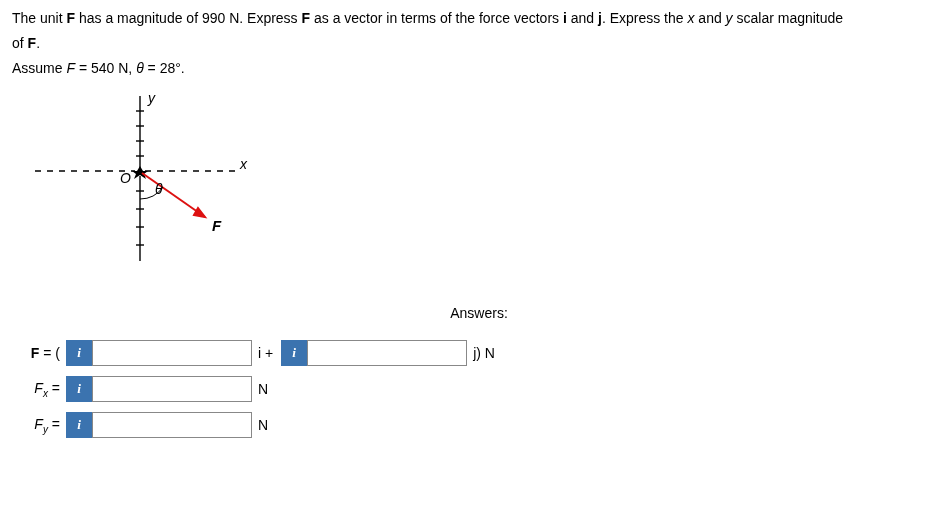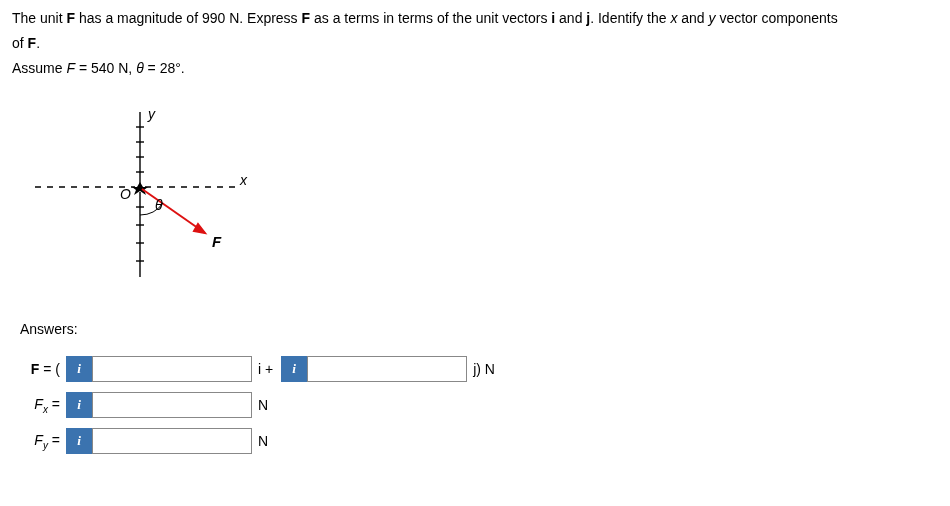--- a/index.html
+++ b/index.html
@@ -1,36 +1,36 @@
 <!DOCTYPE html>
 <html><head>
   <meta charset="utf-8">
   <style>
     * { box-sizing: border-box; margin: 0; padding: 0; }
     body { font-family: Arial, sans-serif; font-size: 14px; color: #000; padding: 8px 12px; background: #fff; }
     .problem-text { line-height: 1.5; margin-bottom: 4px; }
     .problem-text b, .problem-text .bold { font-weight: bold; }
     .problem-text i, .problem-text .ital { font-style: italic; }
-    .assume-line { margin-top: 4px; margin-bottom: 28px; }
+    .assume-line { margin-top: 4px; margin-bottom: 12px; }
     .diagram-wrap { margin: 10px 0 24px 8px; }
-    .answers-heading { margin: 18px 0 18px 8px; }
+    .answers-heading { margin: 18px 0 18px 8px; text-align: center; }
     .answer-row { display: flex; align-items: center; margin: 8px 0 8px 8px; height: 28px; }
     .eq-label { min-width: 40px; text-align: right; margin-right: 6px; font-style: normal; }
     .eq-label .var { font-weight: bold; }
     .eq-label sub { font-size: 10px; font-style: italic; }
     .info-btn { width: 26px; height: 26px; background: #3b73af; color: #fff; border: none; font-weight: bold; font-family: serif; font-style: italic; display: inline-flex; align-items: center; justify-content: center; margin-right: 0; cursor: pointer; }
     .ans-input { width: 160px; height: 26px; border: 1px solid #888; padding: 2px 4px; font-size: 13px; }
     .unit-after { margin-left: 6px; margin-right: 8px; }
     svg { display: block; }
   </style>
 </head>
 <body>
 
 <div class="problem-text">
-  <span>The unit </span><b>F</b><span> has a magnitude of 990 N. Express </span><b>F</b><span> as a terms in terms of the unit vectors </span><b>i</b><span> and </span><b>j</b><span>. Identify the </span><i>x</i><span> and </span><i>y</i><span> vector components</span>
+  <span>The unit </span><b>F</b><span> has a magnitude of 990 N. Express </span><b>F</b><span> as a vector in terms of the force vectors </span><b>i</b><span> and </span><b>j</b><span>. Express the </span><i>x</i><span> and </span><i>y</i><span> scalar magnitude</span>
 </div>
 <div class="problem-text">
   <span>of </span><b>F</b><span>.</span>
 </div>
 <div class="problem-text assume-line">
   <span>Assume </span><i>F</i><span> = 540 N, </span><i>θ</i><span> = 28°.</span>
 </div>
 
 <div class="diagram-wrap">
   <svg width="230" height="190" viewBox="0 0 230 190">

